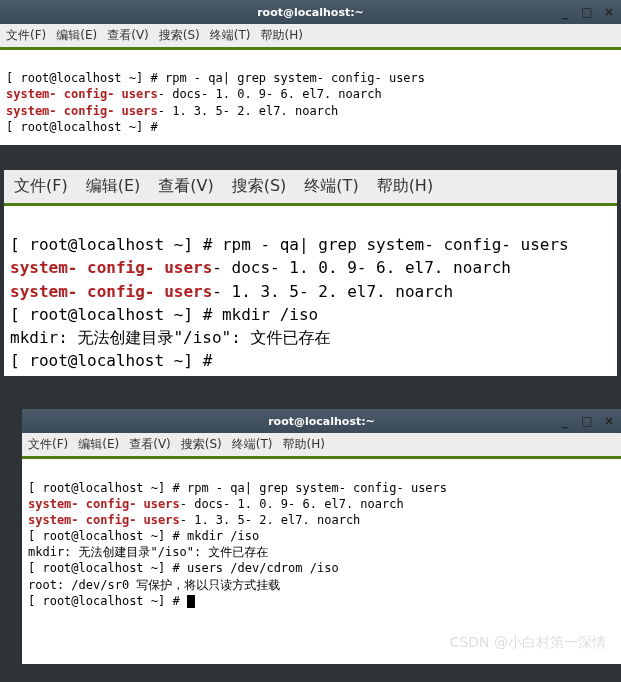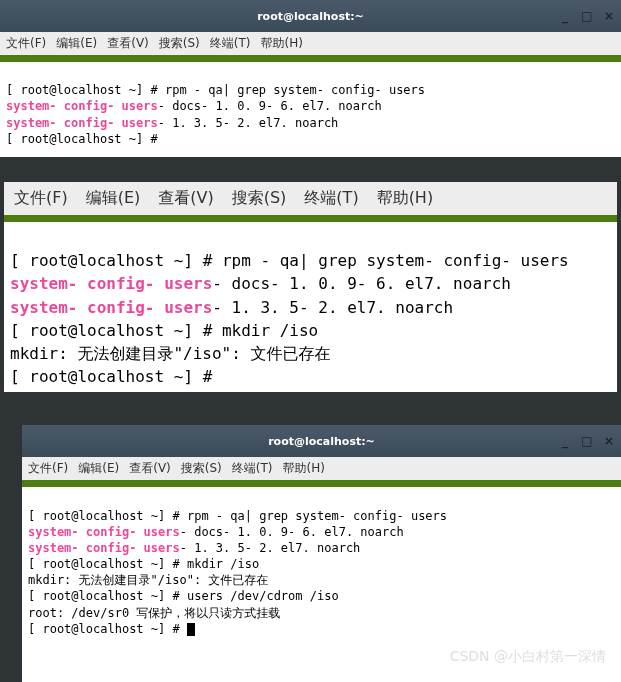--- a/index.html
+++ b/index.html
@@ -8,21 +8,21 @@
       width: 621px;
       font-family: "DejaVu Sans", sans-serif;
       font-size: 12px;
     }
     .window {
       background: #fff;
       margin-bottom: 25px;
     }
     .titlebar {
       background: linear-gradient(#4a5a68, #3a4a58);
-      height: 32px;
+      height: 24px;
       display: flex;
       align-items: center;
       position: relative;
       color: #fff;
       font-size: 11px;
       padding-left: 28px;
     }
     .titlebar-title {
       position: absolute;
       left: 50%;
@@ -41,21 +41,21 @@
       display: flex;
       align-items: center;
       justify-content: center;
       cursor: pointer;
       font-size: 12px;
       font-weight: bold;
       color: #222;
     }
     .menubar {
       background: #ededed;
-      border-bottom: 7px solid #4d7c0f;
+      border-bottom: 3px solid #4d7c0f;
       padding: 3px 6px;
       display: flex;
       gap: 10px;
       font-size: 12px;
       color: #333;
     }
     .menubar.large {
       font-size: 16px;
       padding: 6px 10px;
       gap: 18px;
@@ -69,32 +69,32 @@
       font-family: "DejaVu Sans Mono", monospace;
       font-size: 12px;
       padding: 4px 6px;
       line-height: 1.35;
       white-space: pre;
     }
     .terminal-body.large {
       font-size: 16px;
       line-height: 1.45;
     }
-    .hl { color: #ec4899; font-weight: bold; }
+    .hl { color: #b91c1c; font-weight: bold; }
     .cursor-block {
       display: inline-block;
       width: 8px;
       height: 13px;
       background: #000;
       vertical-align: text-bottom;
     }
     .watermark {
       position: fixed;
       right: 15px;
-      bottom: 16px;
+      bottom: 30px;
       color: rgba(200,200,200,0.6);
       font-size: 14px;
       pointer-events: none;
     }
     .window2 {
       margin: 0 4px 25px 4px;
     }
     .window3-wrap {
       padding: 8px 0 0 22px;
     }

